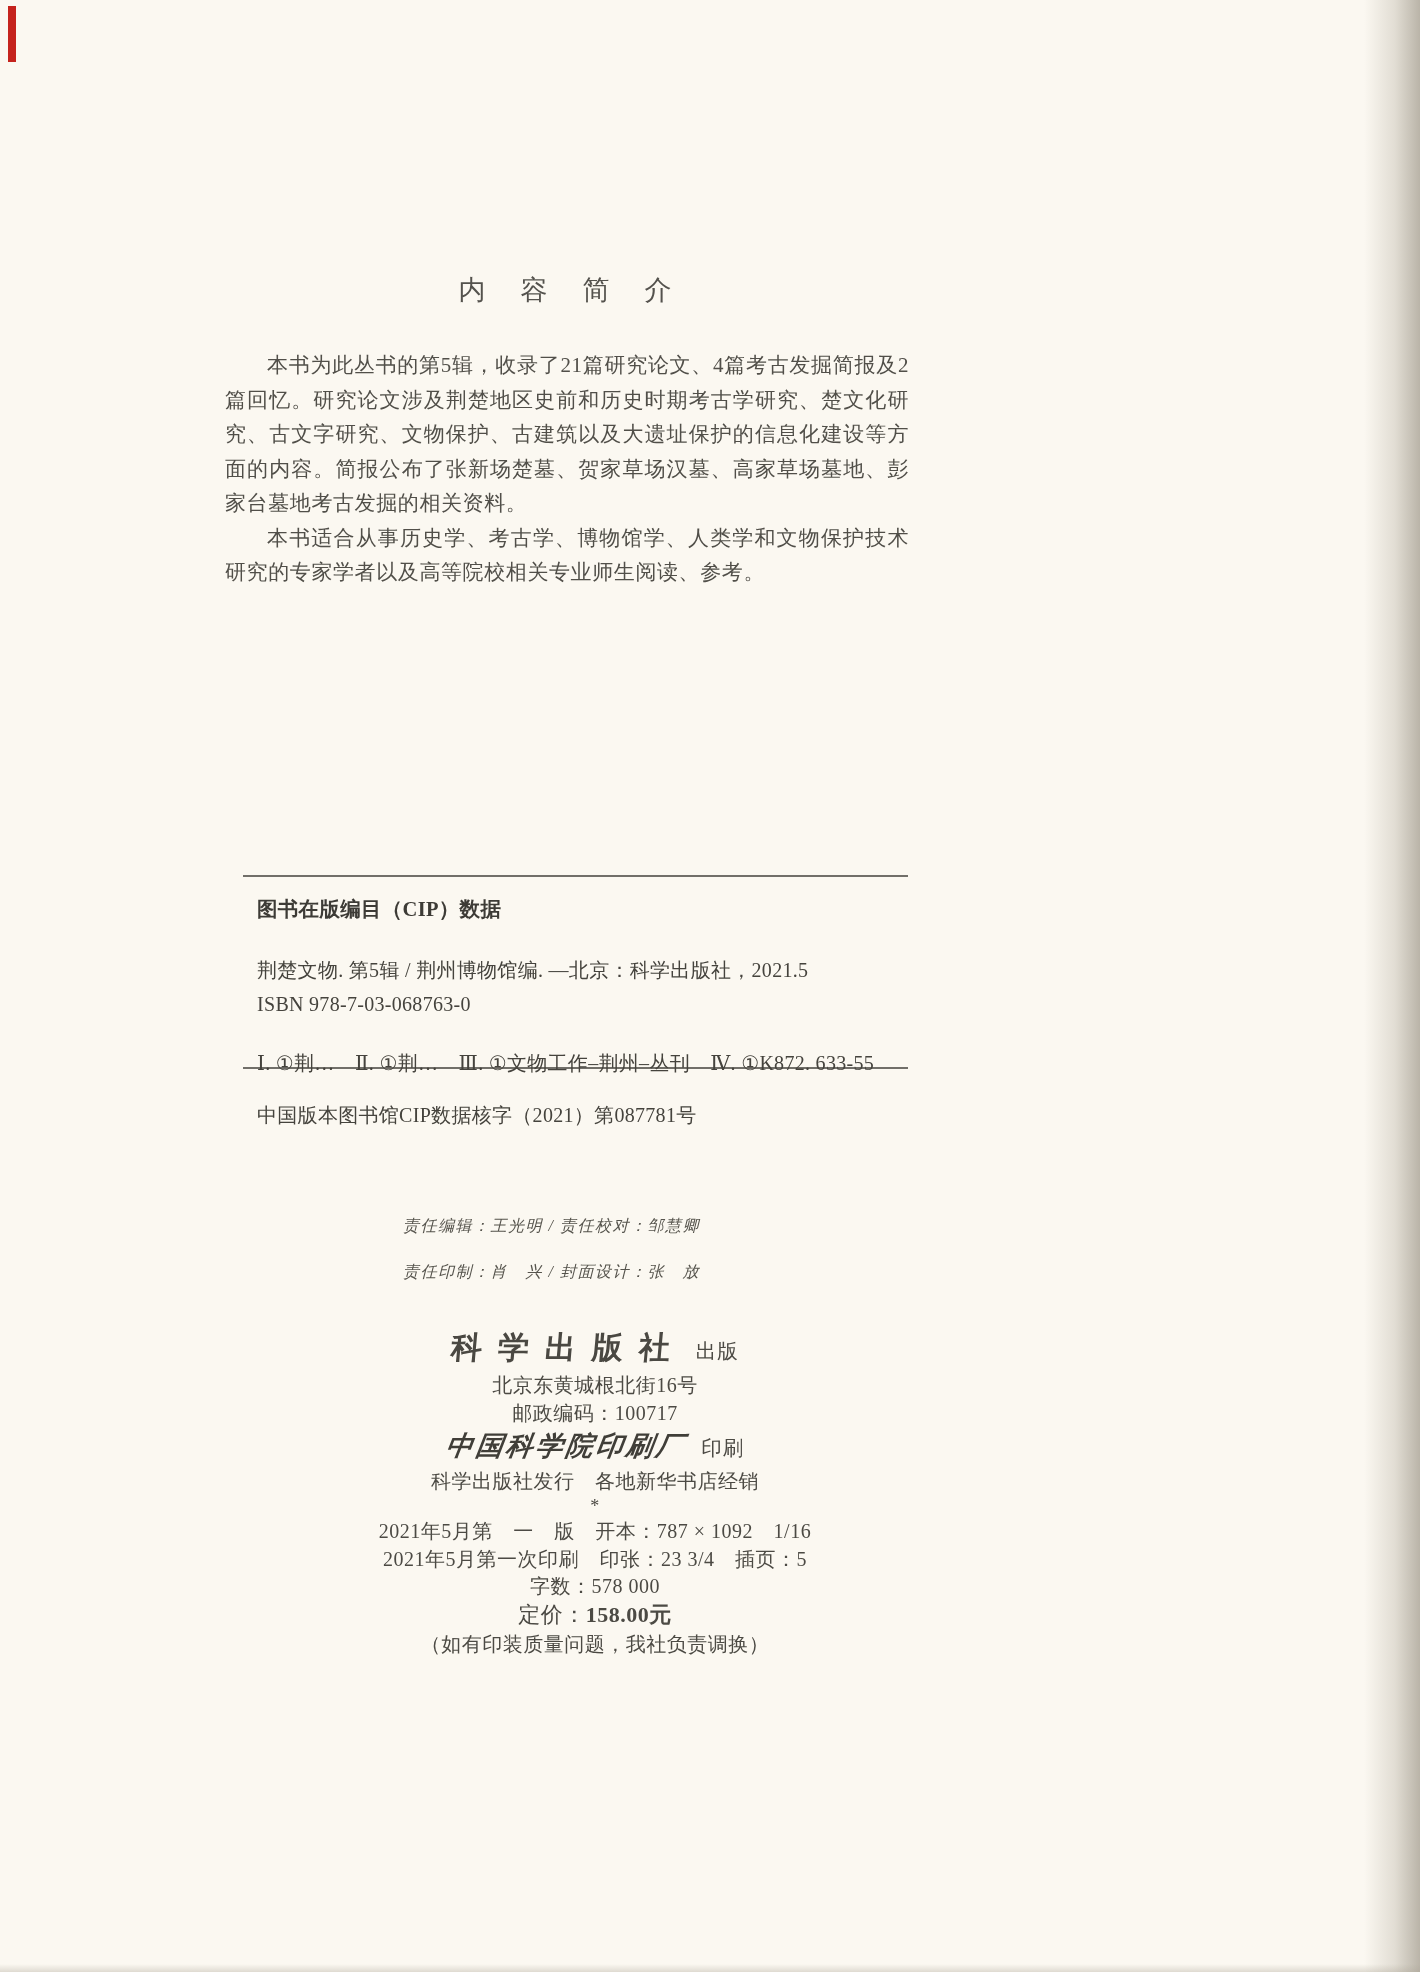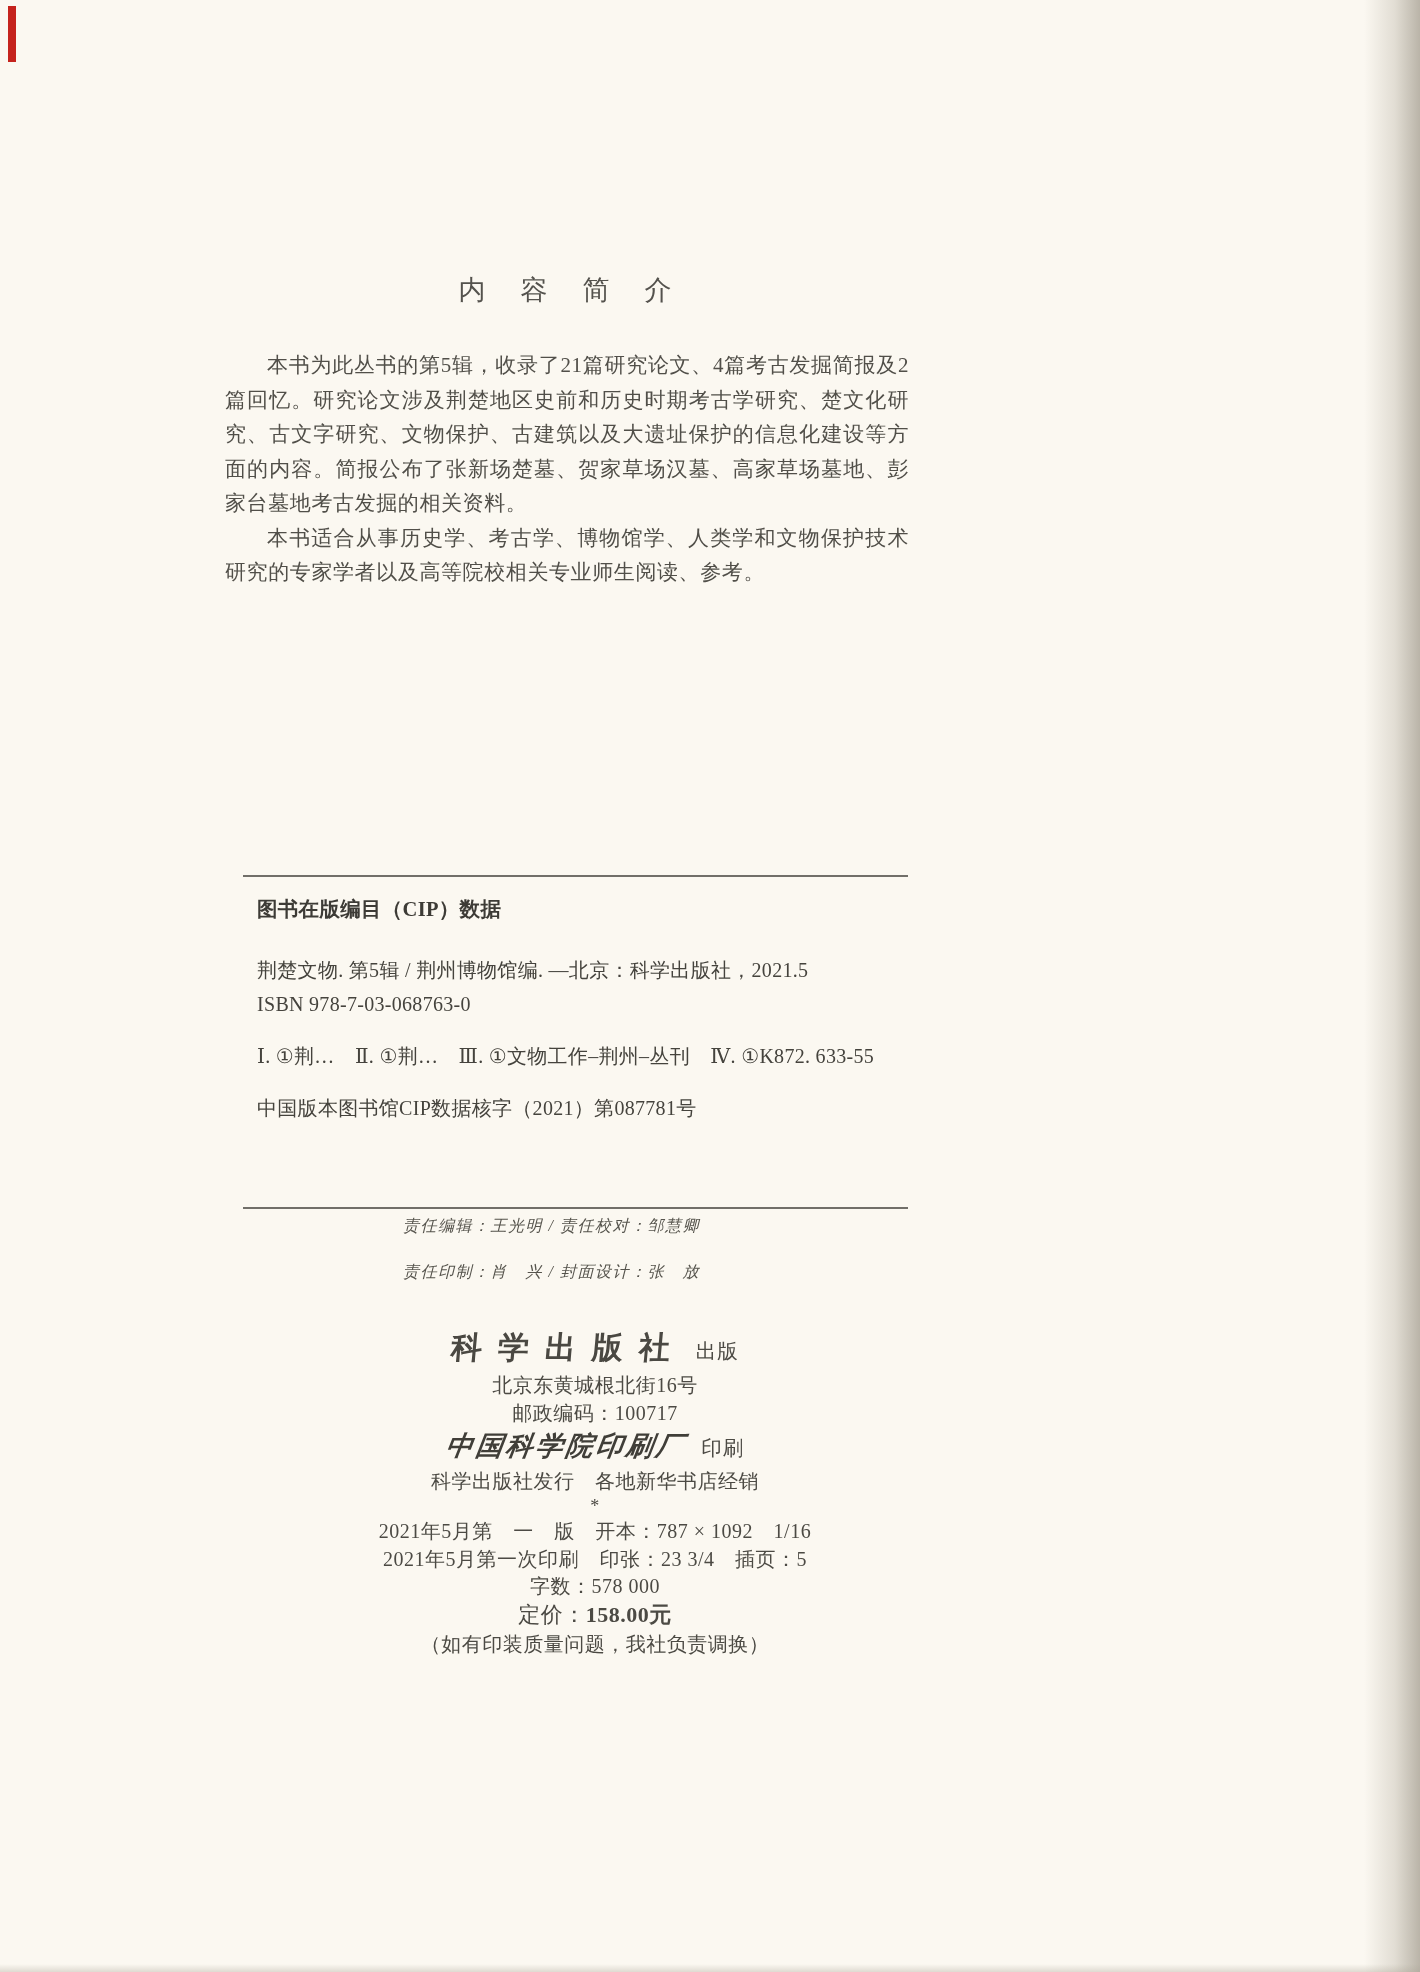--- a/index.html
+++ b/index.html
@@ -68,37 +68,37 @@
     text-indent: 2em;
     color: #514f49;
   }
 
   
   .cip-box {
     position: absolute;
     left: 243px;
     top: 875px;
     width: 665px;
-    height: 334px;
+    height: 194px;
     box-sizing: border-box;
     border-top: 2px solid #716f69;
     border-bottom: 2px solid #716f69;
     padding: 18px 0 0 14px;
     font-size: 20px;
     color: #45433d;
     letter-spacing: 0.3px;
   }
   .cip-heading {
     margin: 0 0 34px 0;
     font-size: 20.5px;
     font-weight: bold;
     color: #3d3b36;
   }
   .cip-title-line { margin: 0 0 9px 0; }
-  .cip-isbn      { margin: 0 0 27px 0; }
+  .cip-isbn      { margin: 0 0 34px 0; }
   .cip-class     { margin: 0 0 25px 0; }
   .cip-registry  { margin: 0; }
 
   
   .credits {
     position: absolute;
     left: 403px;
     top: 1203px;
     font-size: 16px;
     font-style: italic;

